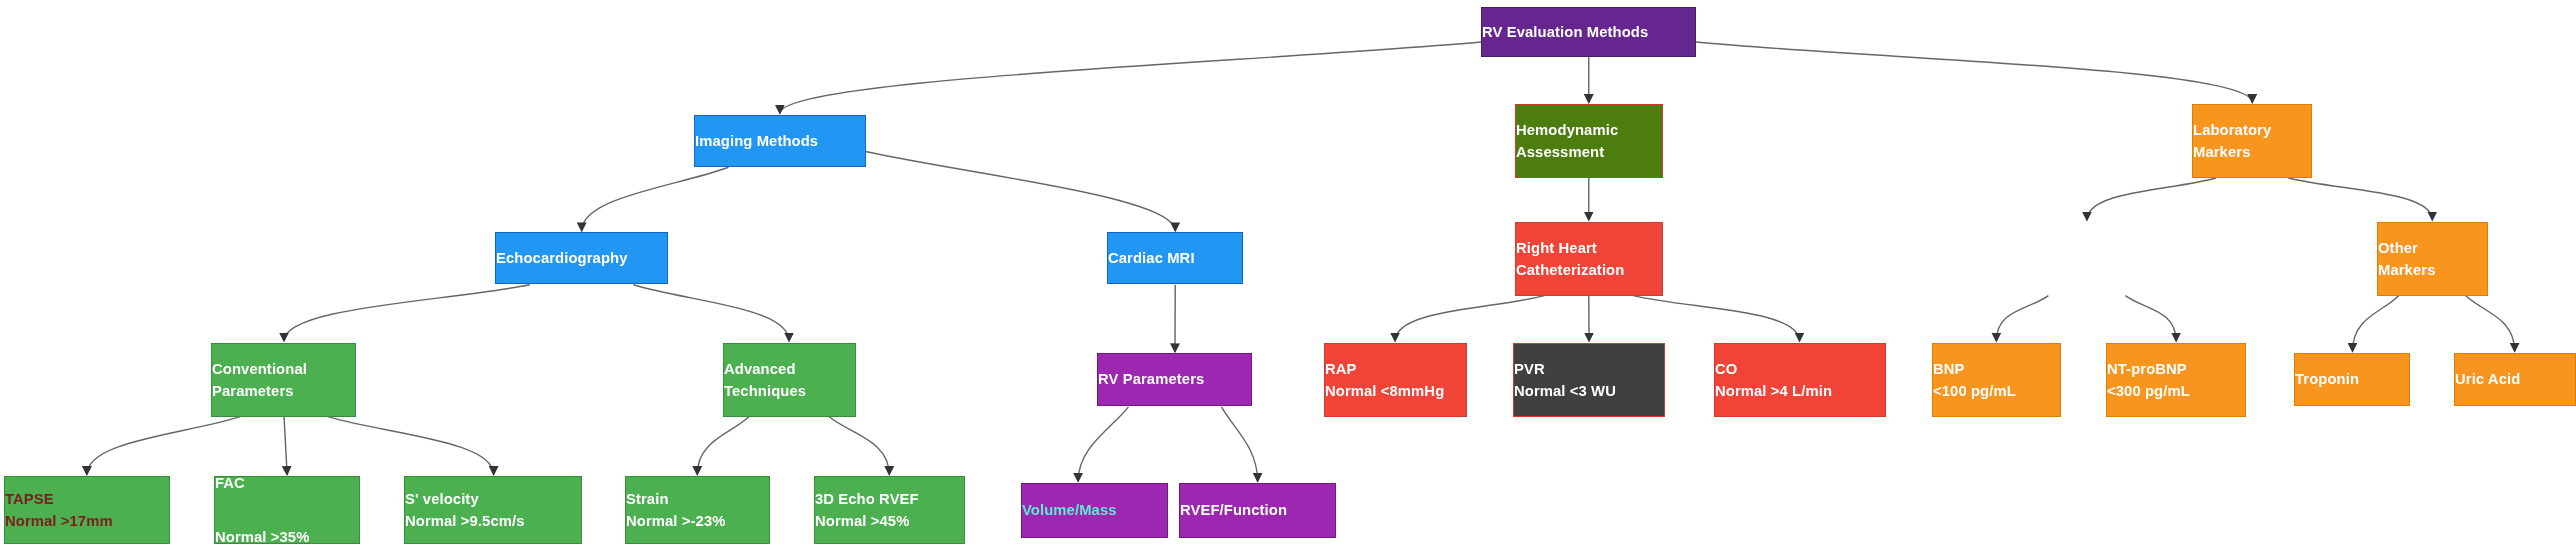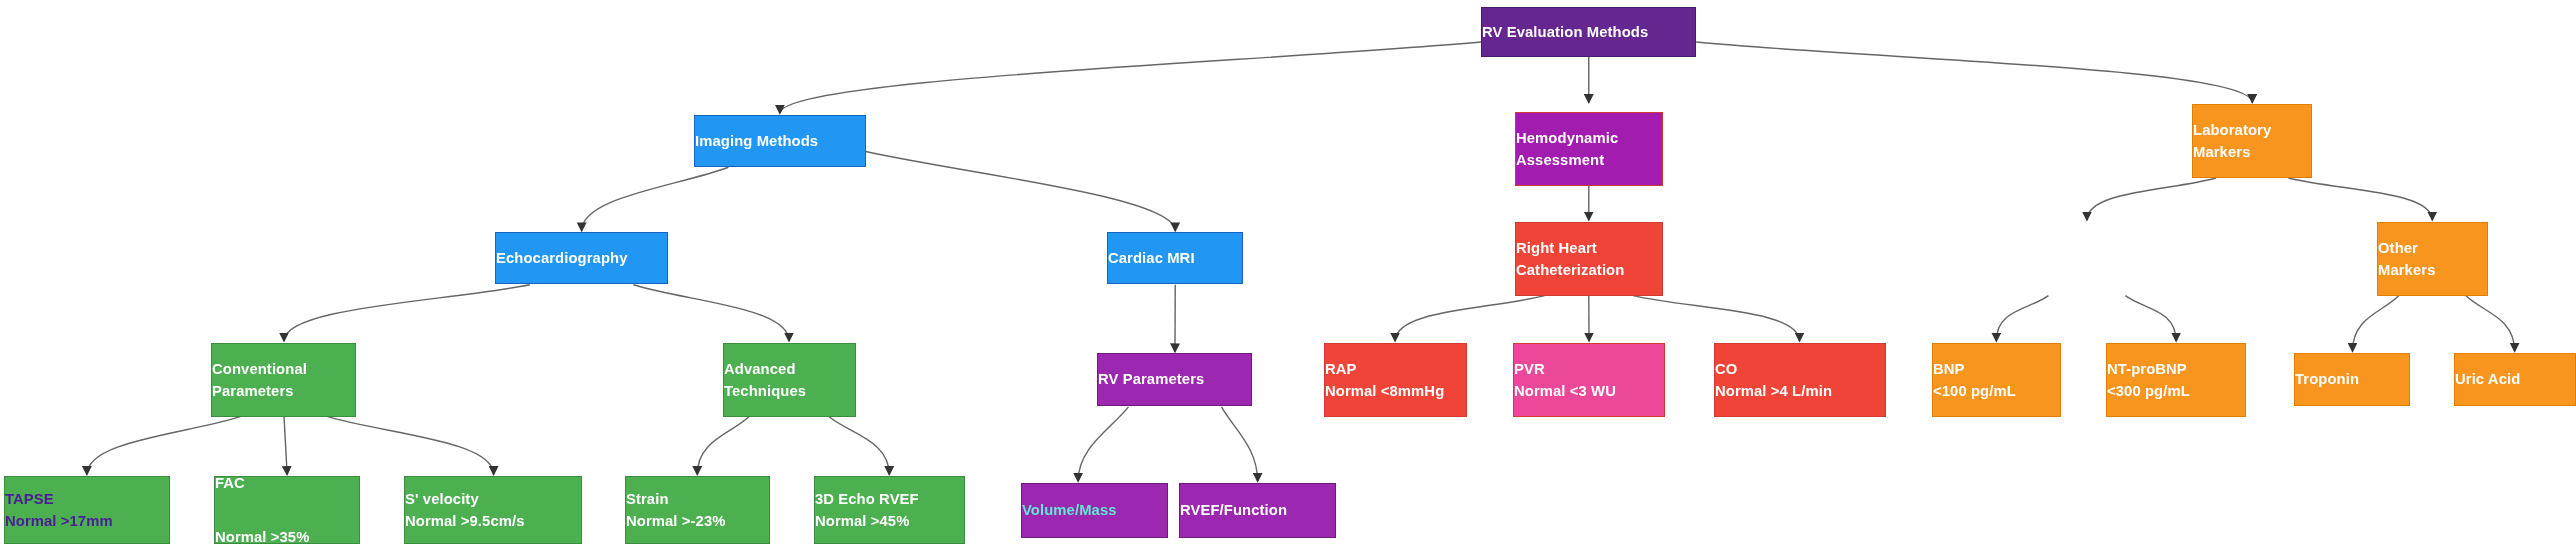--- a/index.html
+++ b/index.html
@@ -82,21 +82,21 @@
       <path class="edge" d="M 3741.8 520 C 3773.02 544, 3831 544, 3831 600" stroke="#666666" marker-end="url(#arrowhead)"></path>
       <path class="edge" d="M 4223.2 520 C 4194.605 549.4, 4141.5 558, 4141.5 618" stroke="#666666" marker-end="url(#arrowhead)"></path>
       <path class="edge" d="M 4340.8 520 C 4370.97 549.4, 4427 558, 4427 618" stroke="#666666" marker-end="url(#arrowhead)"></path>
     </svg>
 <div class="node" style="left: 1481px; top: 6.8px; width: 215px; height: 50px; background: rgb(101, 39, 143); border-color: rgb(71, 27, 102); color: rgb(255, 255, 255);">
       <span class="nl">RV Evaluation Methods</span>
     </div>
     <div class="node" style="left: 694px; top: 115px; width: 172px; height: 52px; background: rgb(33, 150, 243); border-color: rgb(21, 101, 192); color: rgb(255, 255, 255);">
       <span class="nl">Imaging Methods</span>
     </div>
-    <div class="node" style="left: 1515px; top: 112px; width: 148px; height: 74px; background: #a21caf; border-color: rgb(208, 58, 47); color: rgb(255, 255, 255);">
+    <div class="node" style="left: 1515px; top: 104px; width: 148px; height: 74px; background: #4d7c0f; border-color: rgb(208, 58, 47); color: rgb(255, 255, 255);">
       <span class="nl">Hemodynamic</span>
       <span class="nl">Assessment</span>
     </div>
     <div class="node" style="left: 2192px; top: 104px; width: 120px; height: 74px; background: rgb(248, 149, 31); border-color: rgb(224, 126, 0); color: rgb(255, 255, 255);">
       <span class="nl">Laboratory</span>
       <span class="nl">Markers</span>
     </div>
     <div class="node" style="left: 495px; top: 232px; width: 173px; height: 52px; background: rgb(33, 150, 243); border-color: rgb(21, 101, 192); color: rgb(255, 255, 255);">
       <span class="nl">Echocardiography</span>
     </div>
@@ -119,21 +119,21 @@
       <span class="nl">Advanced</span>
       <span class="nl">Techniques</span>
     </div>
     <div class="node" style="left: 1097px; top: 353px; width: 155px; height: 53px; background: rgb(156, 39, 176); border-color: rgb(113, 25, 127); color: rgb(255, 255, 255);">
       <span class="nl">RV Parameters</span>
     </div>
     <div class="node" style="left: 1324px; top: 343px; width: 143px; height: 74px; background: rgb(240, 68, 56); border-color: rgb(208, 58, 47); color: rgb(255, 255, 255);">
       <span class="nl">RAP</span>
       <span class="nl">Normal &lt;8mmHg</span>
     </div>
-    <div class="node" style="left: 1513px; top: 343px; width: 152px; height: 74px; background: #ec4899; border-color: rgb(208, 58, 47); color: rgb(255, 255, 255);">
+    <div class="node" style="left: 1513px; top: 343px; width: 152px; height: 74px; background: #404040; border-color: rgb(208, 58, 47); color: rgb(255, 255, 255);">
       <span class="nl">PVR</span>
       <span class="nl">Normal &lt;3 WU</span>
     </div>
     <div class="node" style="left: 1714px; top: 343px; width: 172px; height: 74px; background: rgb(240, 68, 56); border-color: rgb(208, 58, 47); color: rgb(255, 255, 255);">
       <span class="nl">CO</span>
       <span class="nl">Normal &gt;4 L/min</span>
     </div>
     <div class="node" style="left: 1932px; top: 343px; width: 129px; height: 74px; background: rgb(248, 149, 31); border-color: rgb(224, 126, 0); color: rgb(255, 255, 255);">
       <span class="nl">BNP</span>
       <span class="nl">&lt;100 pg/mL</span>
@@ -141,21 +141,21 @@
     <div class="node" style="left: 2106px; top: 343px; width: 140px; height: 74px; background: rgb(248, 149, 31); border-color: rgb(224, 126, 0); color: rgb(255, 255, 255);">
       <span class="nl">NT-proBNP</span>
       <span class="nl">&lt;300 pg/mL</span>
     </div>
     <div class="node" style="left: 2294px; top: 353px; width: 116px; height: 53px; background: rgb(248, 149, 31); border-color: rgb(224, 126, 0); color: rgb(255, 255, 255);">
       <span class="nl">Troponin</span>
     </div>
     <div class="node" style="left: 2454px; top: 353px; width: 122px; height: 53px; background: rgb(248, 149, 31); border-color: rgb(224, 126, 0); color: rgb(255, 255, 255);">
       <span class="nl">Uric Acid</span>
     </div>
-    <div class="node" style="left: 4px; top: 476px; width: 166px; height: 68px; background: rgb(76, 175, 80); border-color: rgb(56, 142, 60); color: #4c1d95;">
+    <div class="node" style="left: 4px; top: 476px; width: 166px; height: 68px; background: rgb(76, 175, 80); border-color: rgb(56, 142, 60); color: #7f1d1d;">
       <span class="nl">TAPSE</span>
       <span class="nl">Normal &gt;17mm</span>
     </div>
     <div class="node" style="left: 214px; top: 476px; width: 146px; height: 68px; background: rgb(76, 175, 80); border-color: rgb(56, 142, 60); color: rgb(255, 255, 255); gap: 32px;">
       <span class="nl">FAC</span>
       <span class="nl">Normal &gt;35%</span>
     </div>
     <div class="node" style="left: 404px; top: 476px; width: 178px; height: 68px; background: rgb(76, 175, 80); border-color: rgb(56, 142, 60); color: rgb(255, 255, 255);">
       <span class="nl">S' velocity</span>
       <span class="nl">Normal &gt;9.5cm/s</span>

